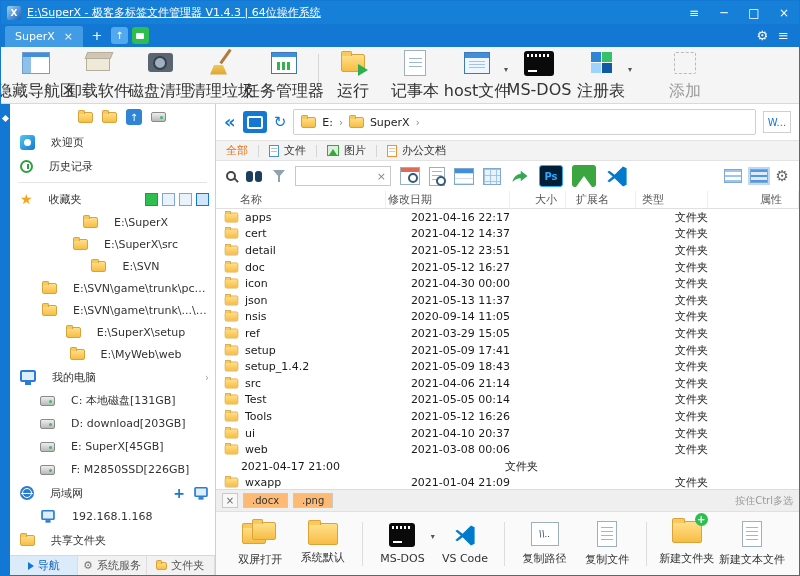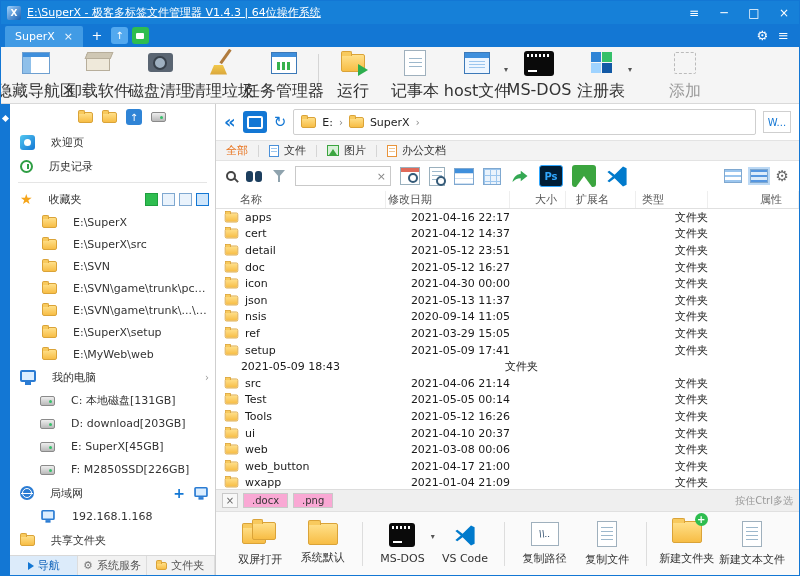--- a/index.html
+++ b/index.html
@@ -63,21 +63,21 @@
   .main{flex:1;display:flex;min-height:0;}
   
   .sidebar{width:215px;flex:0 0 auto;display:flex;border-right:1px solid #cfcfcf;background:#fff;min-height:0;}
   .accent{width:9px;background:#1377d4;position:relative;flex:0 0 auto;}
   .accent .pin{position:absolute;top:12px;left:2px;width:5px;height:5px;background:#fff;transform:rotate(45deg);}
   .sbody{flex:1;display:flex;flex-direction:column;min-width:0;}
   .sscroll{flex:1;overflow:hidden;display:flex;flex-direction:column;}
   .smini{height:26px;display:flex;align-items:center;gap:9px;padding-left:68px;flex:0 0 auto;}
   .srow{height:24px;display:flex;align-items:center;gap:16px;padding:0 6px 0 10px;color:#333;white-space:nowrap;flex:0 0 auto;}
   .srow .stxt{overflow:hidden;text-overflow:ellipsis;}
-  .srow.indent{padding-left:32px;height:22px;}
+  .srow.indent{padding-left:32px;height:22px;justify-content:center;}
   .srow.indent2{padding-left:30px;height:23px;}
   .sdiv{height:1px;background:#e5e5e5;margin:4px 8px;flex:0 0 auto;}
   .starico{color:#f5a51b;font-size:14px;line-height:1;}
   .welico{width:15px;height:15px;border-radius:3px;background:linear-gradient(135deg,#53c7f0,#1377d4);position:relative;}
   .welico::after{content:"";position:absolute;inset:4px;background:#fff;border-radius:50%;}
   .clkico{width:13px;height:13px;border-radius:50%;border:2px solid #2f9e44;background:#fff;position:relative;}
   .clkico::after{content:"";position:absolute;left:5px;top:2px;width:2px;height:5px;background:#2f9e44;}
   .monico{width:16px;height:12px;border:2px solid #2b7cd3;border-radius:2px;background:#dceeff;position:relative;margin-bottom:3px;}
   .monico::after{content:"";position:absolute;left:3px;bottom:-5px;width:6px;height:3px;background:#2b7cd3;}
   .monico.sm{transform:scale(.85);}
@@ -158,21 +158,21 @@
   .c-type{flex:0 0 72px;padding-left:6px;}
   .c-attr{flex:1;text-align:right;padding-right:16px;}
   .lhead .cell{border-right:1px solid #eee;height:100%;display:flex;align-items:center;}
   .lhead .c-size{justify-content:flex-end;} .lhead .c-attr{justify-content:flex-end;}
   .lrows{flex:1;overflow:hidden;min-height:0;text-align:right;}
   .lrow{height:16.6px;display:flex;align-items:center;color:#1a1a1a;}
   .lrow .f-sm{transform:scale(.9);}
   
   .typebar{height:22px;background:#efefef;border-top:1px solid #ddd;display:flex;align-items:center;gap:5px;padding:0 6px;font-size:10px;flex:0 0 auto;}
   .tclose{width:16px;height:15px;background:#f8f8f8;border:1px solid #c9c9c9;display:flex;align-items:center;justify-content:center;color:#666;}
-  .ttab{height:15px;background:#f9a8d4;border:1px solid #c9c9c9;display:flex;align-items:center;padding:0 8px;color:#333;}
+  .ttab{height:15px;background:#fdba74;border:1px solid #c9c9c9;display:flex;align-items:center;padding:0 8px;color:#333;}
   .thint{margin-left:auto;color:#999;}
   
   .bbar{height:64px;background:#fafafa;border-top:1px solid #e0e0e0;display:flex;align-items:center;padding:0 14px;gap:2px;flex:0 0 auto;}
   .bbtn{width:66px;height:56px;display:flex;flex-direction:column;align-items:center;justify-content:center;gap:5px;position:relative;}
   .bbtn .lbl{font-size:11px;color:#333;white-space:nowrap;}
   .bbtn .dd{position:absolute;right:-2px;top:16px;font-size:8px;color:#555;}
   .bsep{width:1px;height:44px;background:#ddd;margin:0 7px;flex:0 0 auto;}
   .dualico{width:36px;height:26px;position:relative;flex:0 0 auto;}
   .dualico .fold{position:absolute;}
   .dualico .b1{left:0;top:5px;} .dualico .b2{left:10px;top:1px;}
@@ -575,20 +575,24 @@
               <span>setup</span>
             </span>
             <span class="cell c-date">2021-05-09 17:41</span>
             <span class="cell c-size"></span>
             <span class="cell c-ext"></span>
             <span class="cell c-type">文件夹</span>
             <span class="cell c-attr"></span>
           </div>
 
           <div class="lrow">
+            <span class="cell c-name">
+              <span class="fold f-sm"></span>
+              <span>setup_1.4.2</span>
+            </span>
             <span class="cell c-date">2021-05-09 18:43</span>
             <span class="cell c-size"></span>
             <span class="cell c-ext"></span>
             <span class="cell c-type">文件夹</span>
             <span class="cell c-attr"></span>
           </div>
 
           <div class="lrow">
             <span class="cell c-name">
               <span class="fold f-sm"></span>
@@ -643,24 +647,20 @@
               <span>web</span>
             </span>
             <span class="cell c-date">2021-03-08 00:06</span>
             <span class="cell c-size"></span>
             <span class="cell c-ext"></span>
             <span class="cell c-type">文件夹</span>
             <span class="cell c-attr"></span>
           </div>
 
           <div class="lrow">
-            <span class="cell c-name">
-              <span class="fold f-sm"></span>
-              <span>web_button</span>
-            </span>
             <span class="cell c-date">2021-04-17 21:00</span>
             <span class="cell c-size"></span>
             <span class="cell c-ext"></span>
             <span class="cell c-type">文件夹</span>
             <span class="cell c-attr"></span>
           </div>
 
           <div class="lrow">
             <span class="cell c-name">
               <span class="fold f-sm"></span>

